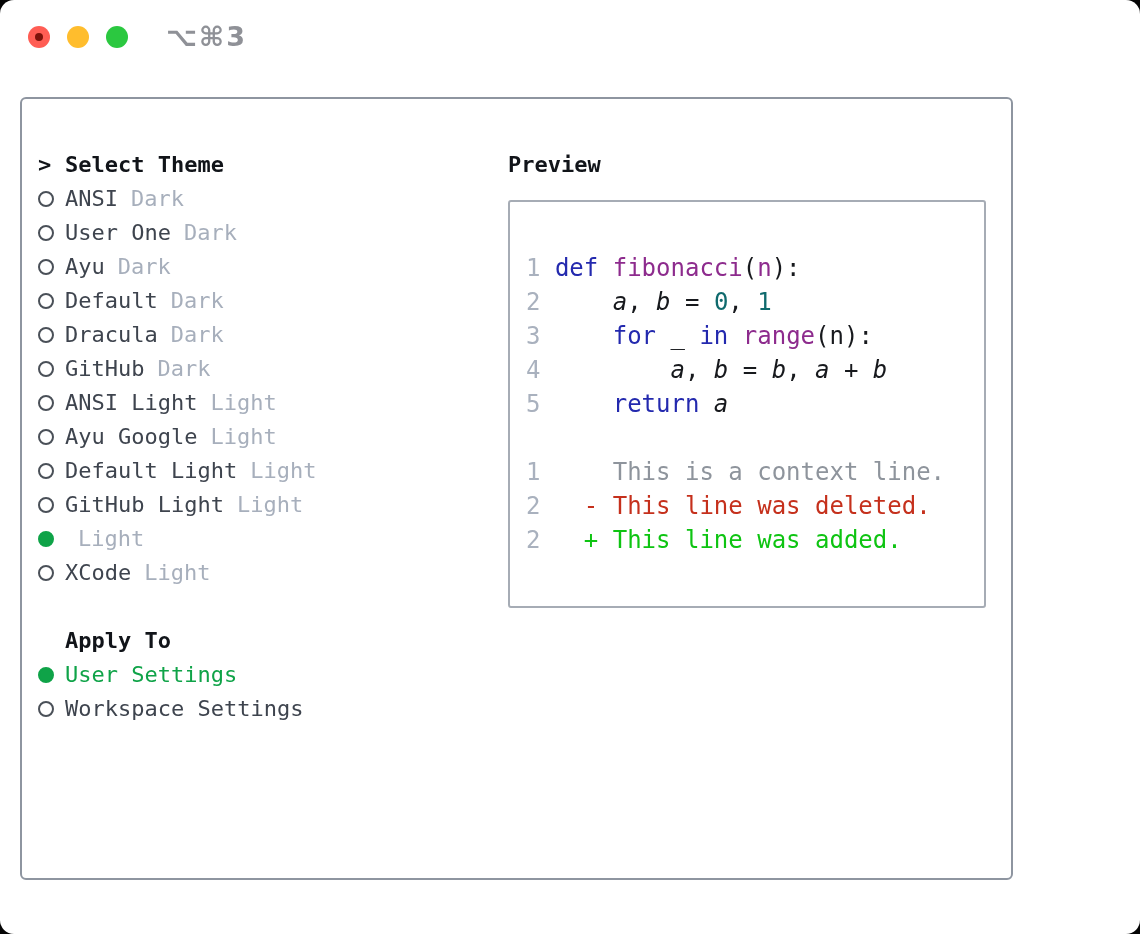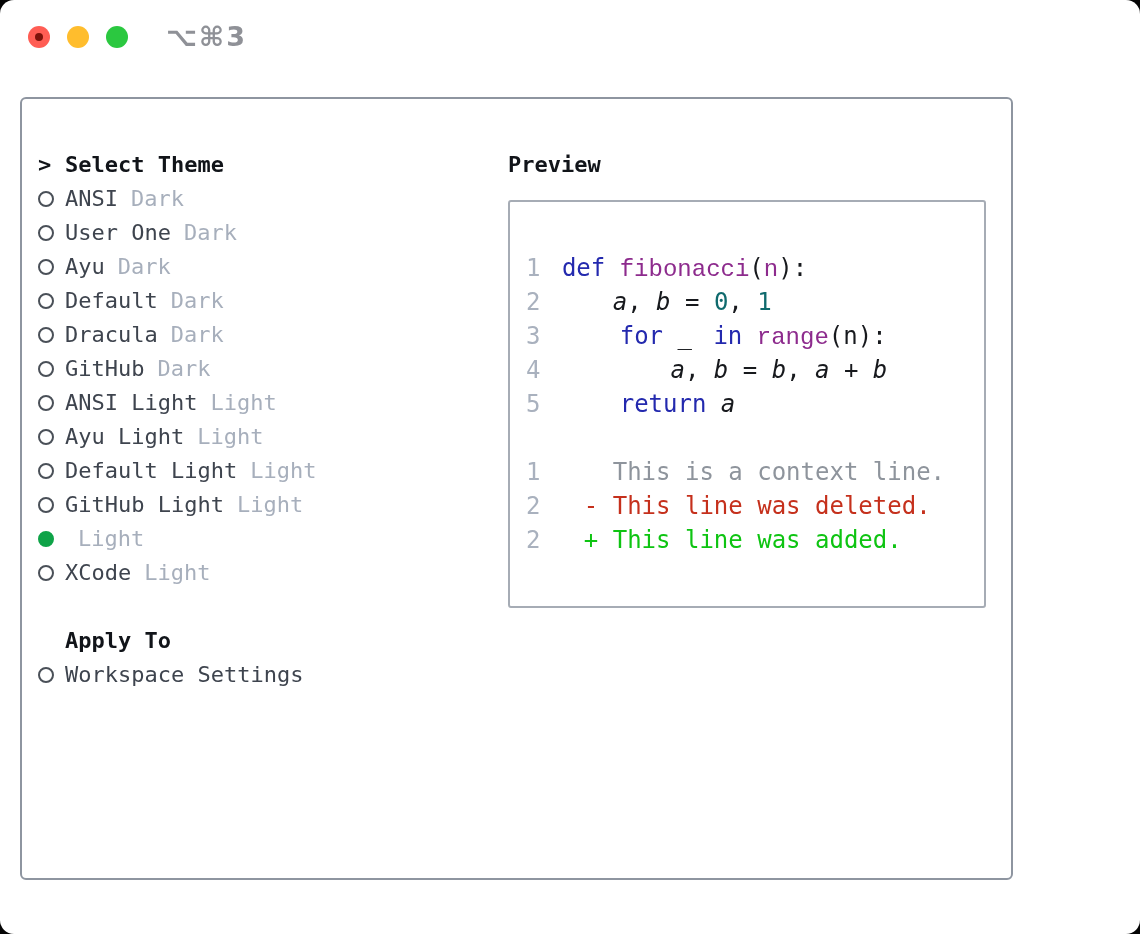--- a/index.html
+++ b/index.html
@@ -42,22 +42,22 @@
   .spacer{height:34px;}
   .help{margin-top:34px;width:410px;color:var(--muted);line-height:34px;}
   
   .preview-title{position:absolute;left:508px;top:148px;height:34px;line-height:34px;
     font-size:22px;font-weight:bold;color:var(--hdr);}
   .preview-box{position:absolute;left:508px;top:200px;width:474px;height:404px;
     border:2px solid #a6acb5;border-radius:3px;background:#fff;overflow:hidden;}
   pre{margin:0;padding:49px 0 0 16px;font-family:inherit;font-size:24px;line-height:34px;}
   .code-line{height:34px;white-space:pre;}
   .ln{color:var(--lnum);}
-  .kwd{color:var(--kwd);margin-left:7px;}
-  .fn{color:var(--fn);font-family:Liberation Mono, monospace;}
+  .kwd{color:var(--kwd);}
+  .fn{color:var(--fn);}
   .lit{color:var(--lit);}
   .pln{color:#17191d;}
   .var{color:#17191d;font-style:italic;}
   .ctx{color:var(--ctx);}
   .del{color:var(--diff-red);margin-top:8px;}
   .add{color:var(--diff-green);}
 </style>
 </head>
 <body>
 
@@ -78,32 +78,33 @@
       <span class="hdr-text">Select Theme</span>
     </div>
     <div id="theme-rows">
         <div class="row"><span class="marker"><span class="radio"></span></span><span class="name">ANSI</span><span class="variant">Dark</span></div>
         <div class="row"><span class="marker"><span class="radio"></span></span><span class="name">User One</span><span class="variant">Dark</span></div>
         <div class="row"><span class="marker"><span class="radio"></span></span><span class="name">Ayu</span><span class="variant">Dark</span></div>
         <div class="row"><span class="marker"><span class="radio"></span></span><span class="name">Default</span><span class="variant">Dark</span></div>
         <div class="row"><span class="marker"><span class="radio"></span></span><span class="name">Dracula</span><span class="variant">Dark</span></div>
         <div class="row"><span class="marker"><span class="radio"></span></span><span class="name">GitHub</span><span class="variant">Dark</span></div>
         <div class="row"><span class="marker"><span class="radio"></span></span><span class="name">ANSI Light</span><span class="variant">Light</span></div>
-        <div class="row"><span class="marker"><span class="radio"></span></span><span class="name">Ayu Light</span><span class="variant">Light</span></div>
+        <div class="row"><span class="marker"><span class="radio"></span></span><span class="name">Ayu Google</span><span class="variant">Light</span></div>
         <div class="row"><span class="marker"><span class="radio"></span></span><span class="name">Default Light</span><span class="variant">Light</span></div>
         <div class="row"><span class="marker"><span class="radio"></span></span><span class="name">GitHub Light</span><span class="variant">Light</span></div>
         <div class="row"><span class="marker"><span class="radio selected"></span></span><span class="variant">Light</span></div>
         <div class="row"><span class="marker"><span class="radio"></span></span><span class="name">XCode</span><span class="variant">Light</span></div>
       </div>
     <div class="spacer"></div>
     <div class="row">
       <span class="marker"></span>
       <span class="hdr-text">Apply To</span>
     </div>
     <div id="apply-rows">
+        <div class="row"><span class="marker"><span class="radio selected"></span></span><span class="name selected">User Settings</span></div>
         <div class="row"><span class="marker"><span class="radio"></span></span><span class="name">Workspace Settings</span></div>
       </div>
   </div>
 
   <div class="preview-title">Preview</div>
   <div class="preview-box">
     <pre id="code-pre"><div class="code-line"><span class="ln">1</span><span class="pln"> </span><span class="kwd">def</span><span class="pln"> </span><span class="fn">fibonacci</span><span class="pln">(</span><span class="fn">n</span><span class="pln">):</span></div><div class="code-line"><span class="ln">2</span><span class="pln">     </span><span class="var">a</span><span class="pln">, </span><span class="var">b</span><span class="pln"> = </span><span class="lit">0</span><span class="pln">, </span><span class="lit">1</span></div><div class="code-line"><span class="ln">3</span><span class="pln">     </span><span class="kwd">for</span><span class="pln"> _ </span><span class="kwd">in</span><span class="pln"> </span><span class="fn">range</span><span class="pln">(n):</span></div><div class="code-line"><span class="ln">4</span><span class="pln">         </span><span class="var">a</span><span class="pln">, </span><span class="var">b</span><span class="pln"> = </span><span class="var">b</span><span class="pln">, </span><span class="var">a</span><span class="pln"> + </span><span class="var">b</span></div><div class="code-line"><span class="ln">5</span><span class="pln">     </span><span class="kwd">return</span><span class="pln"> </span><span class="var">a</span></div><div class="code-line"></div><div class="code-line"><span class="ln">1</span><span class="ctx">     This is a context line.</span></div><div class="code-line"><span class="ln">2</span><span class="pln">   </span><span class="del">- This line was deleted.</span></div><div class="code-line"><span class="ln">2</span><span class="pln">   </span><span class="add">+ This line was added.</span></div></pre>
   </div>
 
 </div>

